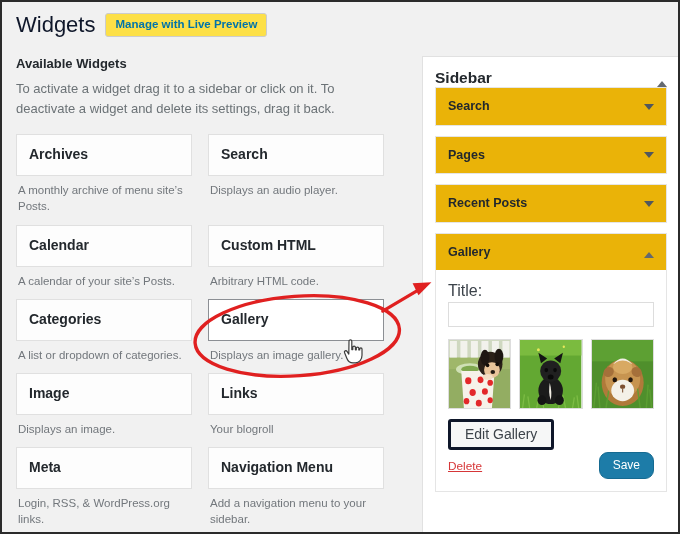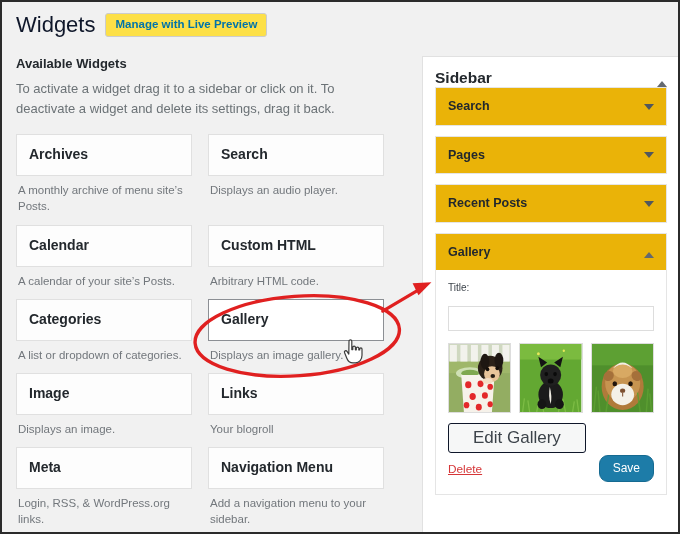--- a/index.html
+++ b/index.html
@@ -149,23 +149,23 @@
   .acc-title {
     font-size: 12.5px;
     font-weight: 700;
     color: #23282d;
     line-height: 1;
   }
   .acc-body { padding: 12px 12px 12px; background: #fff; }
 
   .field-label {
     display: block;
-    font-size: 10px;
+    font-size: 16px;
     color: #3c434a;
-    margin-bottom: 13px;
+    margin-bottom: 2px;
   }
   .field-input {
     width: 100%;
     height: 25px;
     border: 1px solid #ddd;
     background: #fff;
     font-size: 12px;
     padding: 2px 6px;
     font-family: "Liberation Sans", sans-serif;
     color: #32373c;
@@ -176,26 +176,26 @@
   .thumb {
     width: 70px; height: 70px;
     border: 1px solid #ddd;
     overflow: hidden;
     position: relative;
     cursor: pointer;
   }
   .thumb svg { display: block; width: 100%; height: 100%; }
 
   .edit-gallery-btn {
-    font-size: 17px;
+    font-size: 14px;
     color: #3c434a;
     background: #f6f7f7;
-    border: 1px solid #0f172a;
+    border: 3px solid #0f172a;
     border-radius: 3px;
-    padding: 5px 24px 6px;
+    padding: 5px 14px 6px;
     cursor: pointer;
     font-family: "Liberation Sans", sans-serif;
     line-height: 1;
   }
 
   .acc-foot {
     display: flex;
     align-items: center;
     justify-content: space-between;
     margin-top: 2px;

